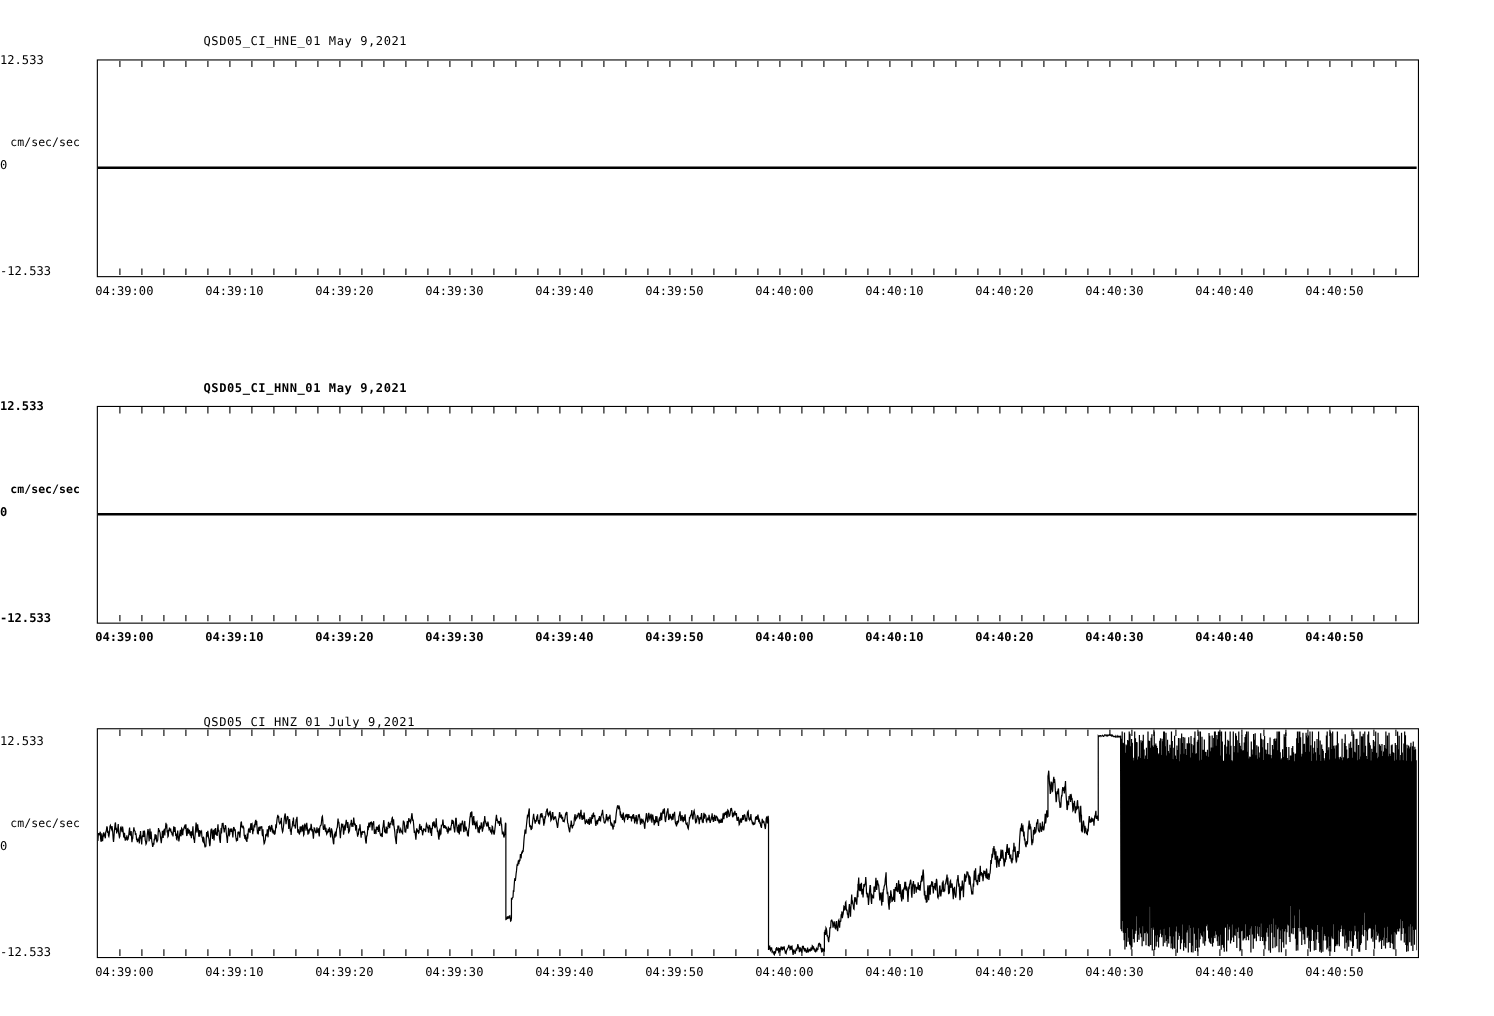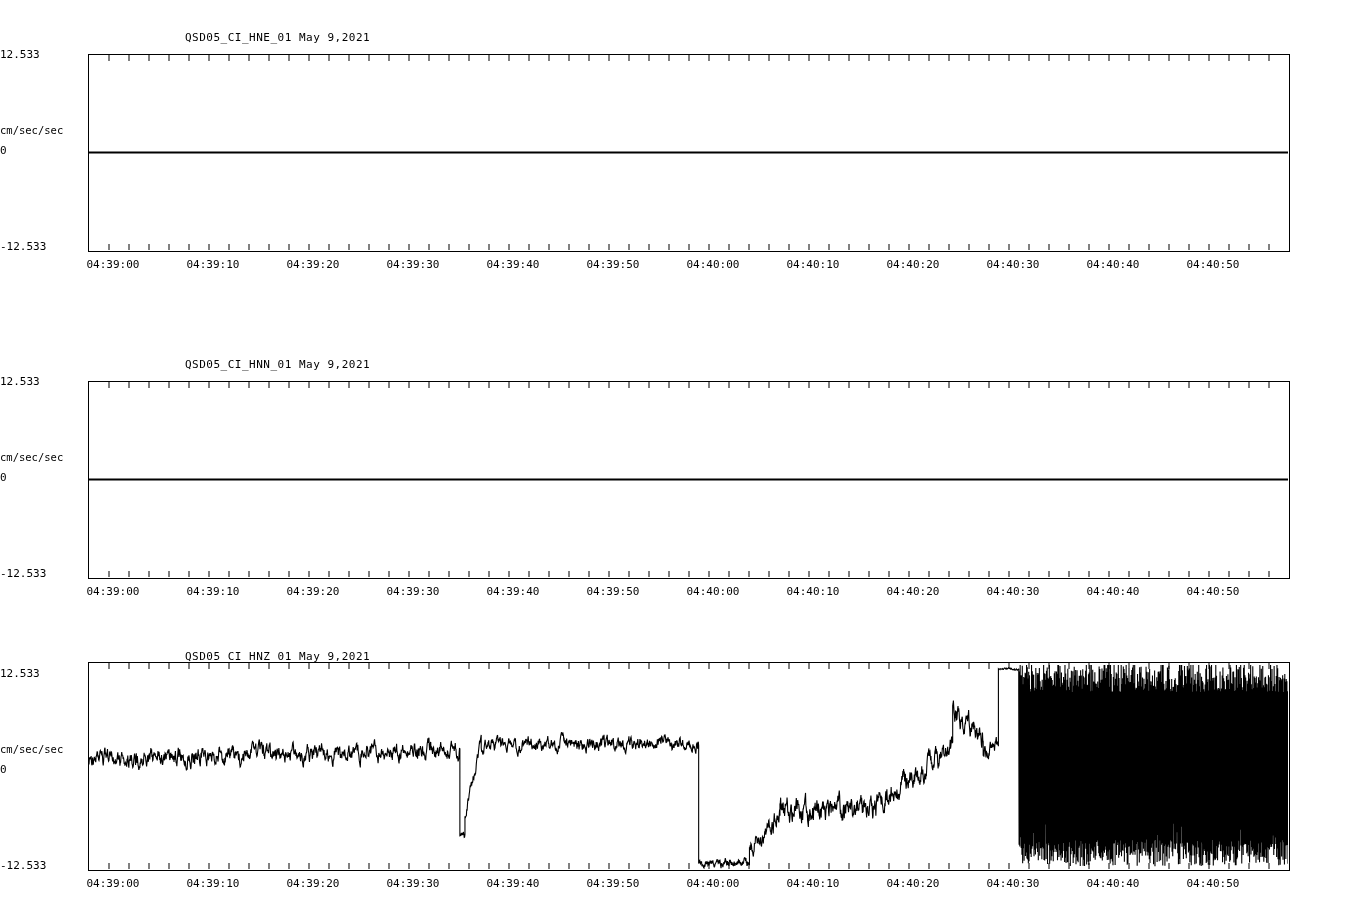--- a/index.html
+++ b/index.html
@@ -35,21 +35,21 @@
     position: absolute;
     border: 1.5px solid #000;
     box-sizing: border-box;
     background: #fff;
     overflow: hidden;
   }
   .ylabel {
     position: absolute;
     font-size: 10.5px;
     white-space: nowrap;
-    text-align: left;
+    text-align: center;
     font-family: "DejaVu Sans Mono", monospace;
   }
   .ytick-label {
     position: absolute;
     font-size: 11px;
     white-space: nowrap;
     text-align: left;
     font-family: "DejaVu Sans Mono", monospace;
   }
   .xtick-label {
@@ -212,21 +212,21 @@
     <div class="xtick-label" style="left:463px;top:258px;width:100px;">04:39:40</div>
     <div class="xtick-label" style="left:563px;top:258px;width:100px;">04:39:50</div>
     <div class="xtick-label" style="left:663px;top:258px;width:100px;">04:40:00</div>
     <div class="xtick-label" style="left:763px;top:258px;width:100px;">04:40:10</div>
     <div class="xtick-label" style="left:863px;top:258px;width:100px;">04:40:20</div>
     <div class="xtick-label" style="left:963px;top:258px;width:100px;">04:40:30</div>
     <div class="xtick-label" style="left:1063px;top:258px;width:100px;">04:40:40</div>
     <div class="xtick-label" style="left:1163px;top:258px;width:100px;">04:40:50</div>
   </div>
 
-  <div class="panel" style="top:324px;height:300px;">
+  <div class="panel" style="top:312px;height:300px;font-weight:bold;">
     <div class="plot-title" style="left:185px;top:34px;">QSD05_CI_HNN_01  May 9,2021</div>
 
     <div class="ylabel" style="left:0px;top:127px;width:82px;">cm/sec/sec</div>
 
     <div class="ytick-label" style="left:0px;top:51px;width:72px;">12.533</div>
     <div class="ytick-label" style="left:0px;top:147px;width:72px;">0</div>
     <div class="ytick-label" style="left:0px;top:243px;width:72px;">-12.533</div>
 
     <div class="plot-box" style="left:88px;top:57px;width:1202px;height:198px;">
       <svg width="1199" height="195" viewBox="0 0 1199 195" preserveAspectRatio="none">
@@ -364,21 +364,21 @@
     <div class="xtick-label" style="left:563px;top:261px;width:100px;">04:39:50</div>
     <div class="xtick-label" style="left:663px;top:261px;width:100px;">04:40:00</div>
     <div class="xtick-label" style="left:763px;top:261px;width:100px;">04:40:10</div>
     <div class="xtick-label" style="left:863px;top:261px;width:100px;">04:40:20</div>
     <div class="xtick-label" style="left:963px;top:261px;width:100px;">04:40:30</div>
     <div class="xtick-label" style="left:1063px;top:261px;width:100px;">04:40:40</div>
     <div class="xtick-label" style="left:1163px;top:261px;width:100px;">04:40:50</div>
   </div>
 
   <div class="panel" style="top:614px;height:310px;">
-    <div class="plot-title" style="left:185px;top:36px;">QSD05_CI_HNZ_01  May 9,2021</div>
+    <div class="plot-title" style="left:185px;top:36px;">QSD05_CI_HNZ_01  July 9,2021</div>
 
     <div class="ylabel" style="left:0px;top:129px;width:82px;">cm/sec/sec</div>
 
     <div class="ytick-label" style="left:0px;top:53px;width:72px;">12.533</div>
     <div class="ytick-label" style="left:0px;top:149px;width:72px;">0</div>
     <div class="ytick-label" style="left:0px;top:245px;width:72px;">-12.533</div>
 
     <div class="plot-box" style="left:88px;top:48px;width:1202px;height:209px;">
       <svg id="hnz-svg" width="1199" height="206" viewBox="0 0 1199 206" preserveAspectRatio="none">
         <g stroke="#000" stroke-width="1">

